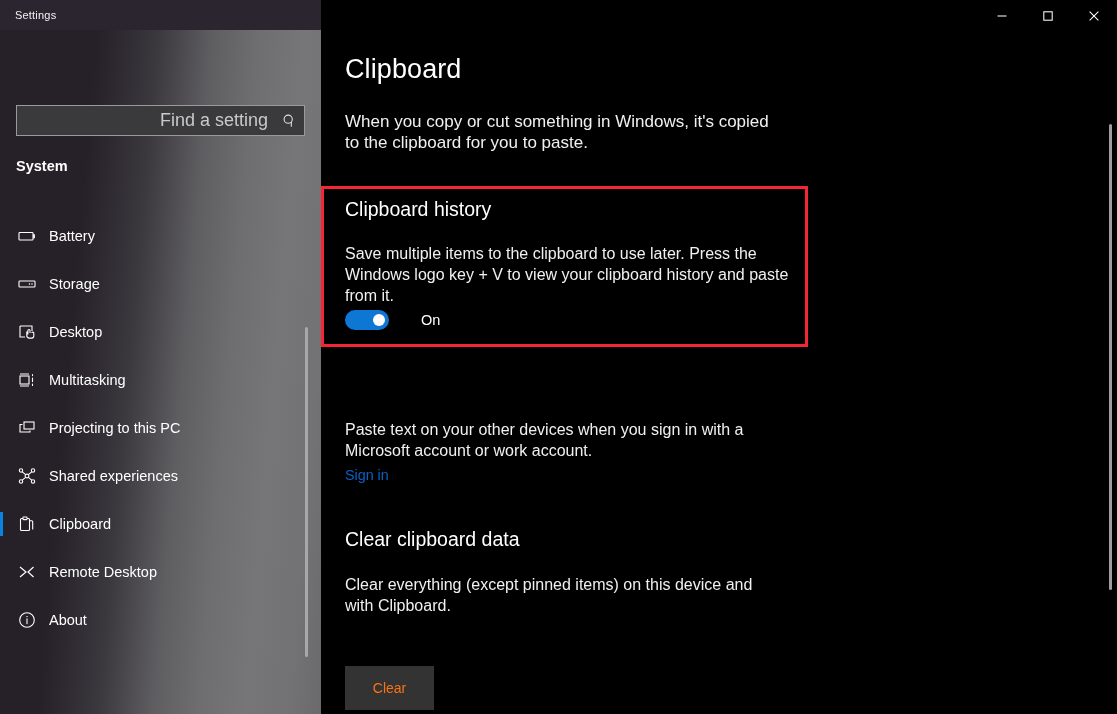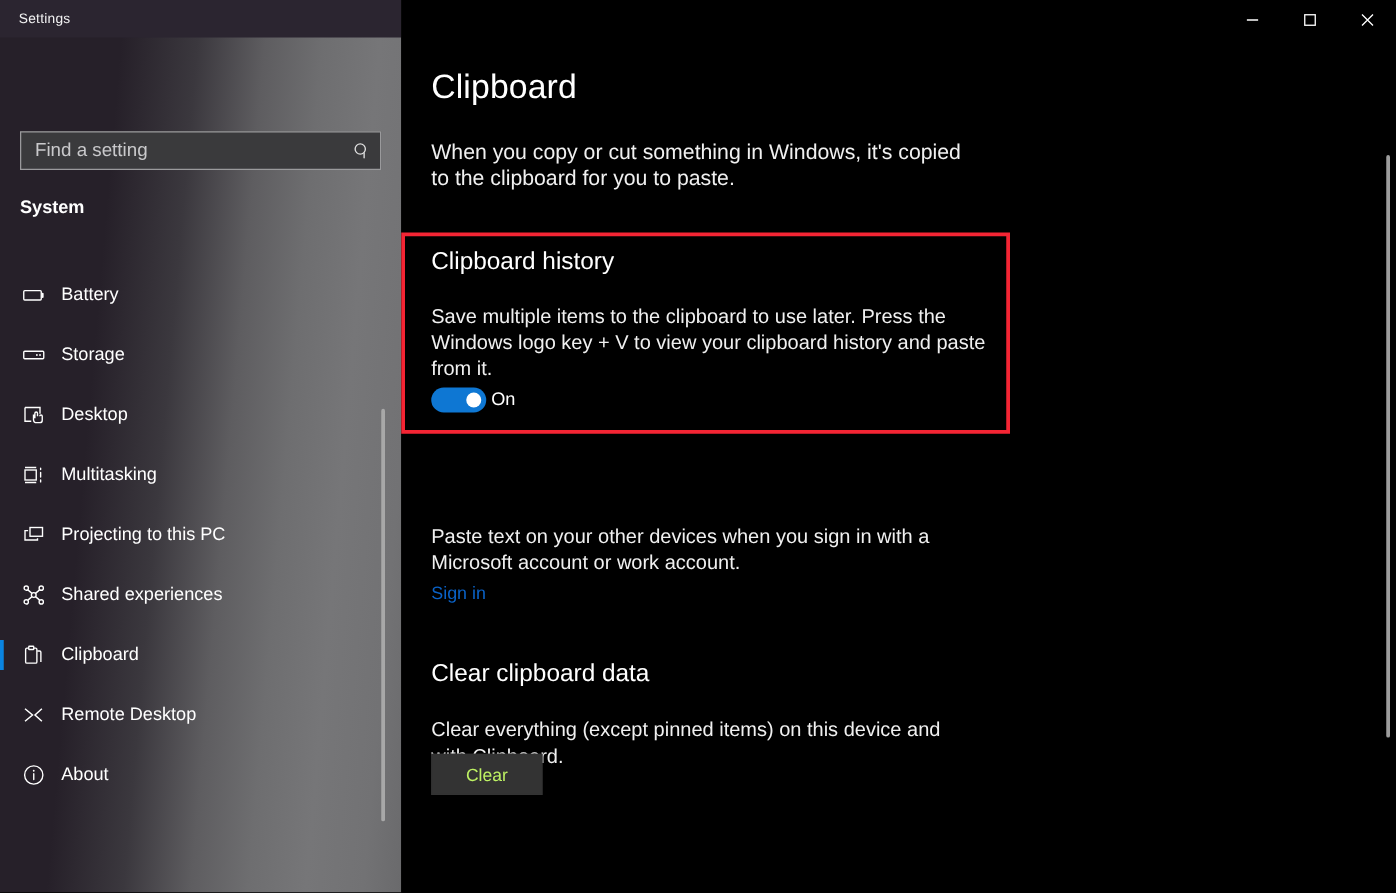--- a/index.html
+++ b/index.html
@@ -76,22 +76,23 @@
     width: 289px; height: 31px;
     background: #3a3a3c;
     border: 1px solid #9a9a9c;
     display: flex; align-items: center;
   }
   #search-input {
     flex: 1;
     background: transparent; border: none; outline: none;
     color: #fef9c3;
     font-family: "Liberation Sans", sans-serif;
-    font-size: 15px;
+    font-size: 18px;
     padding: 0 6px 0 11px;
+    text-align: right;
   }
   #search-input::placeholder { color: #c9c9cb; opacity: 1; }
   #search-icon-wrap {
     width: 30px; display: flex; align-items: center; justify-content: center;
   }
 
   #section-label {
     position: absolute; left: 16px; top: 158px;
     font-size: 14.5px; font-weight: bold; color: #ffffff;
   }
@@ -166,41 +167,41 @@
     background: #0e77d3;
     cursor: pointer;
   }
   #toggle-knob {
     position: absolute; right: 4px; top: 50%;
     transform: translateY(-50%);
     width: 12px; height: 12px; border-radius: 50%;
     background: #ffffff;
   }
   #toggle-label {
-    margin-left: 4px;
+    margin-left: 32px;
     font-size: 14.5px; color: #ffffff;
   }
 
   #sync-title { top: 374px; }
   #sync-desc  { top: 419px; width: 452px; }
   #sign-in-link {
     position: absolute; left: 24px; top: 467px;
     font-size: 14.3px; color: #0a62c7;
     text-decoration: none; cursor: pointer;
   }
 
   #clear-title { top: 528px; }
   #clear-desc  { top: 574px; width: 432px; }
 
   #clear-button {
-    position: absolute; left: 24px; top: 603px;
-    width: 89px; height: 33px;
+    position: absolute; left: 24px; top: 666px;
+    width: 89px; height: 44px;
     background: #333333;
     border: 1px solid #333333;
-    color: #bef264;
+    color: #f97316;
     font-family: "Liberation Sans", sans-serif;
     font-size: 14px;
     cursor: pointer;
   }
 
   #main-scroll-thumb {
     position: absolute; left: 788px; top: 124px;
     width: 3px; height: 466px;
     background: #9d9d9d;
     border-radius: 2px;

